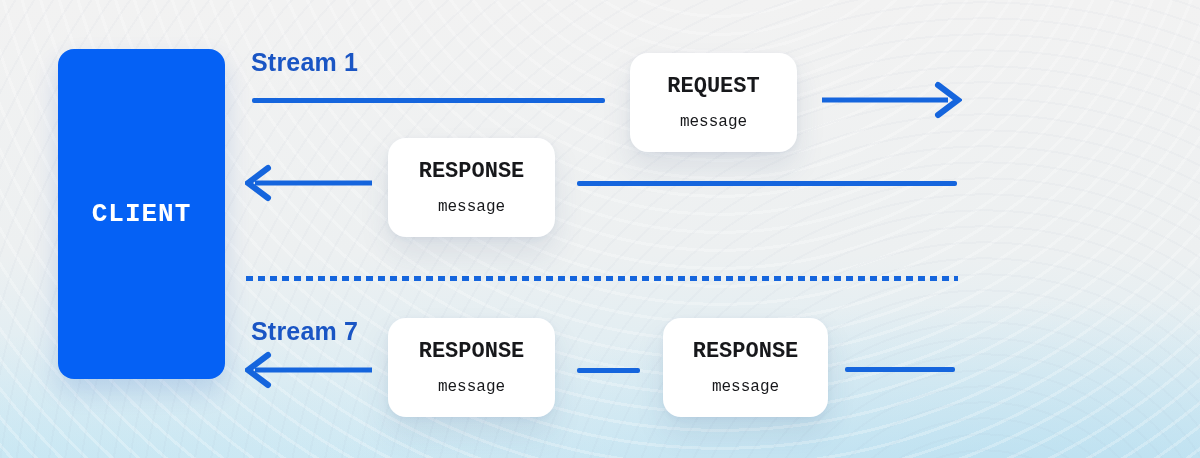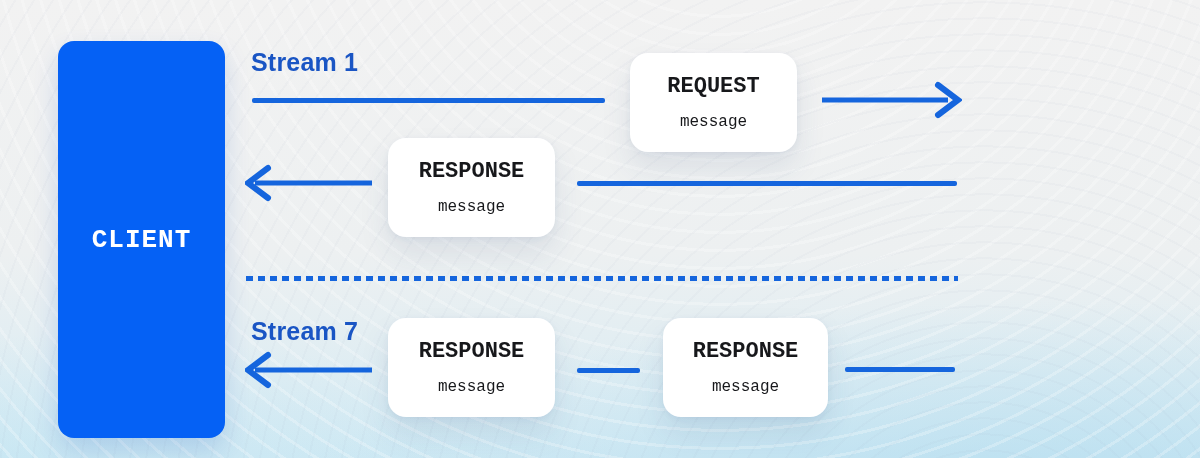--- a/index.html
+++ b/index.html
@@ -29,22 +29,22 @@
     position: absolute;
     inset: 0;
     background:
       repeating-radial-gradient(circle at 82% 130%, rgba(150,160,185,0.05) 0 2px, transparent 2px 16px),
       repeating-radial-gradient(circle at 60% -40%, rgba(255,255,255,0.25) 0 3px, transparent 3px 18px);
     pointer-events: none;
   }
 
   .node {
     position: absolute;
-    top: 41px;
-    height: 397px;
+    top: 49px;
+    height: 330px;
     width: 167px;
     background: var(--node-blue);
     border-radius: 16px;
     box-shadow: 0 12px 26px rgba(8, 70, 180, 0.16);
     display: flex;
     align-items: center;
     justify-content: center;
     box-sizing: border-box;
   }
   .node-label {

